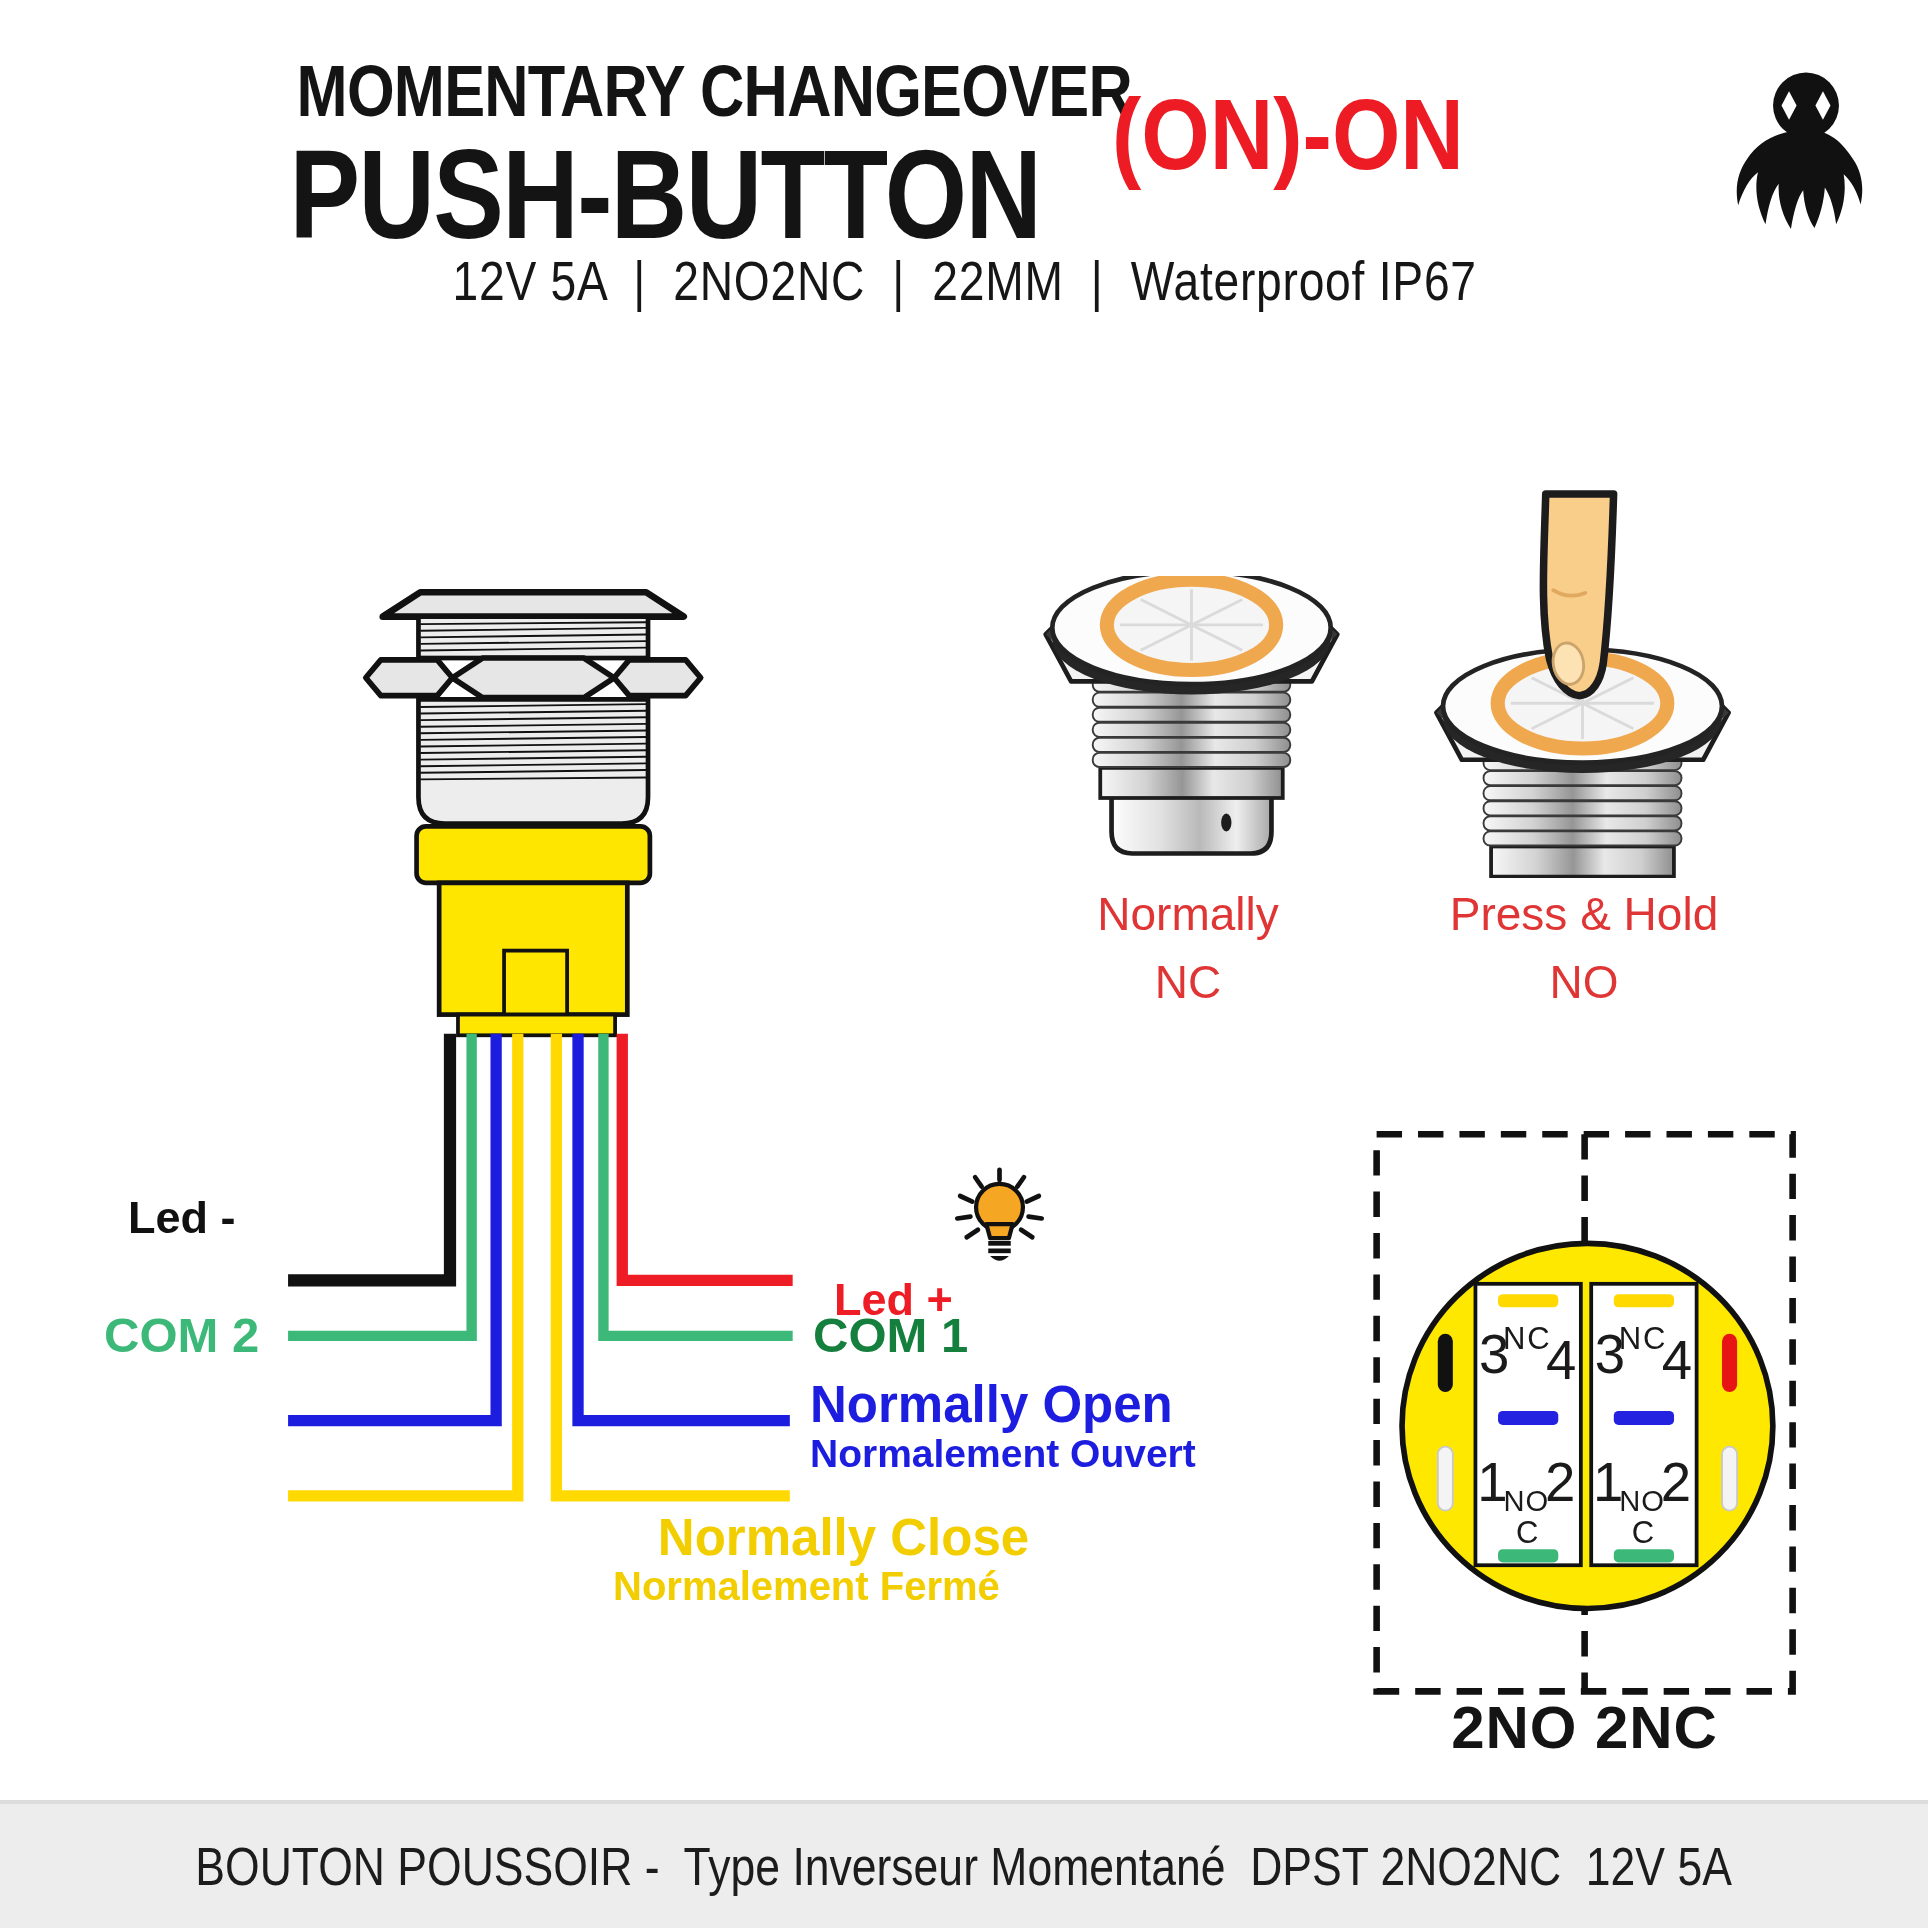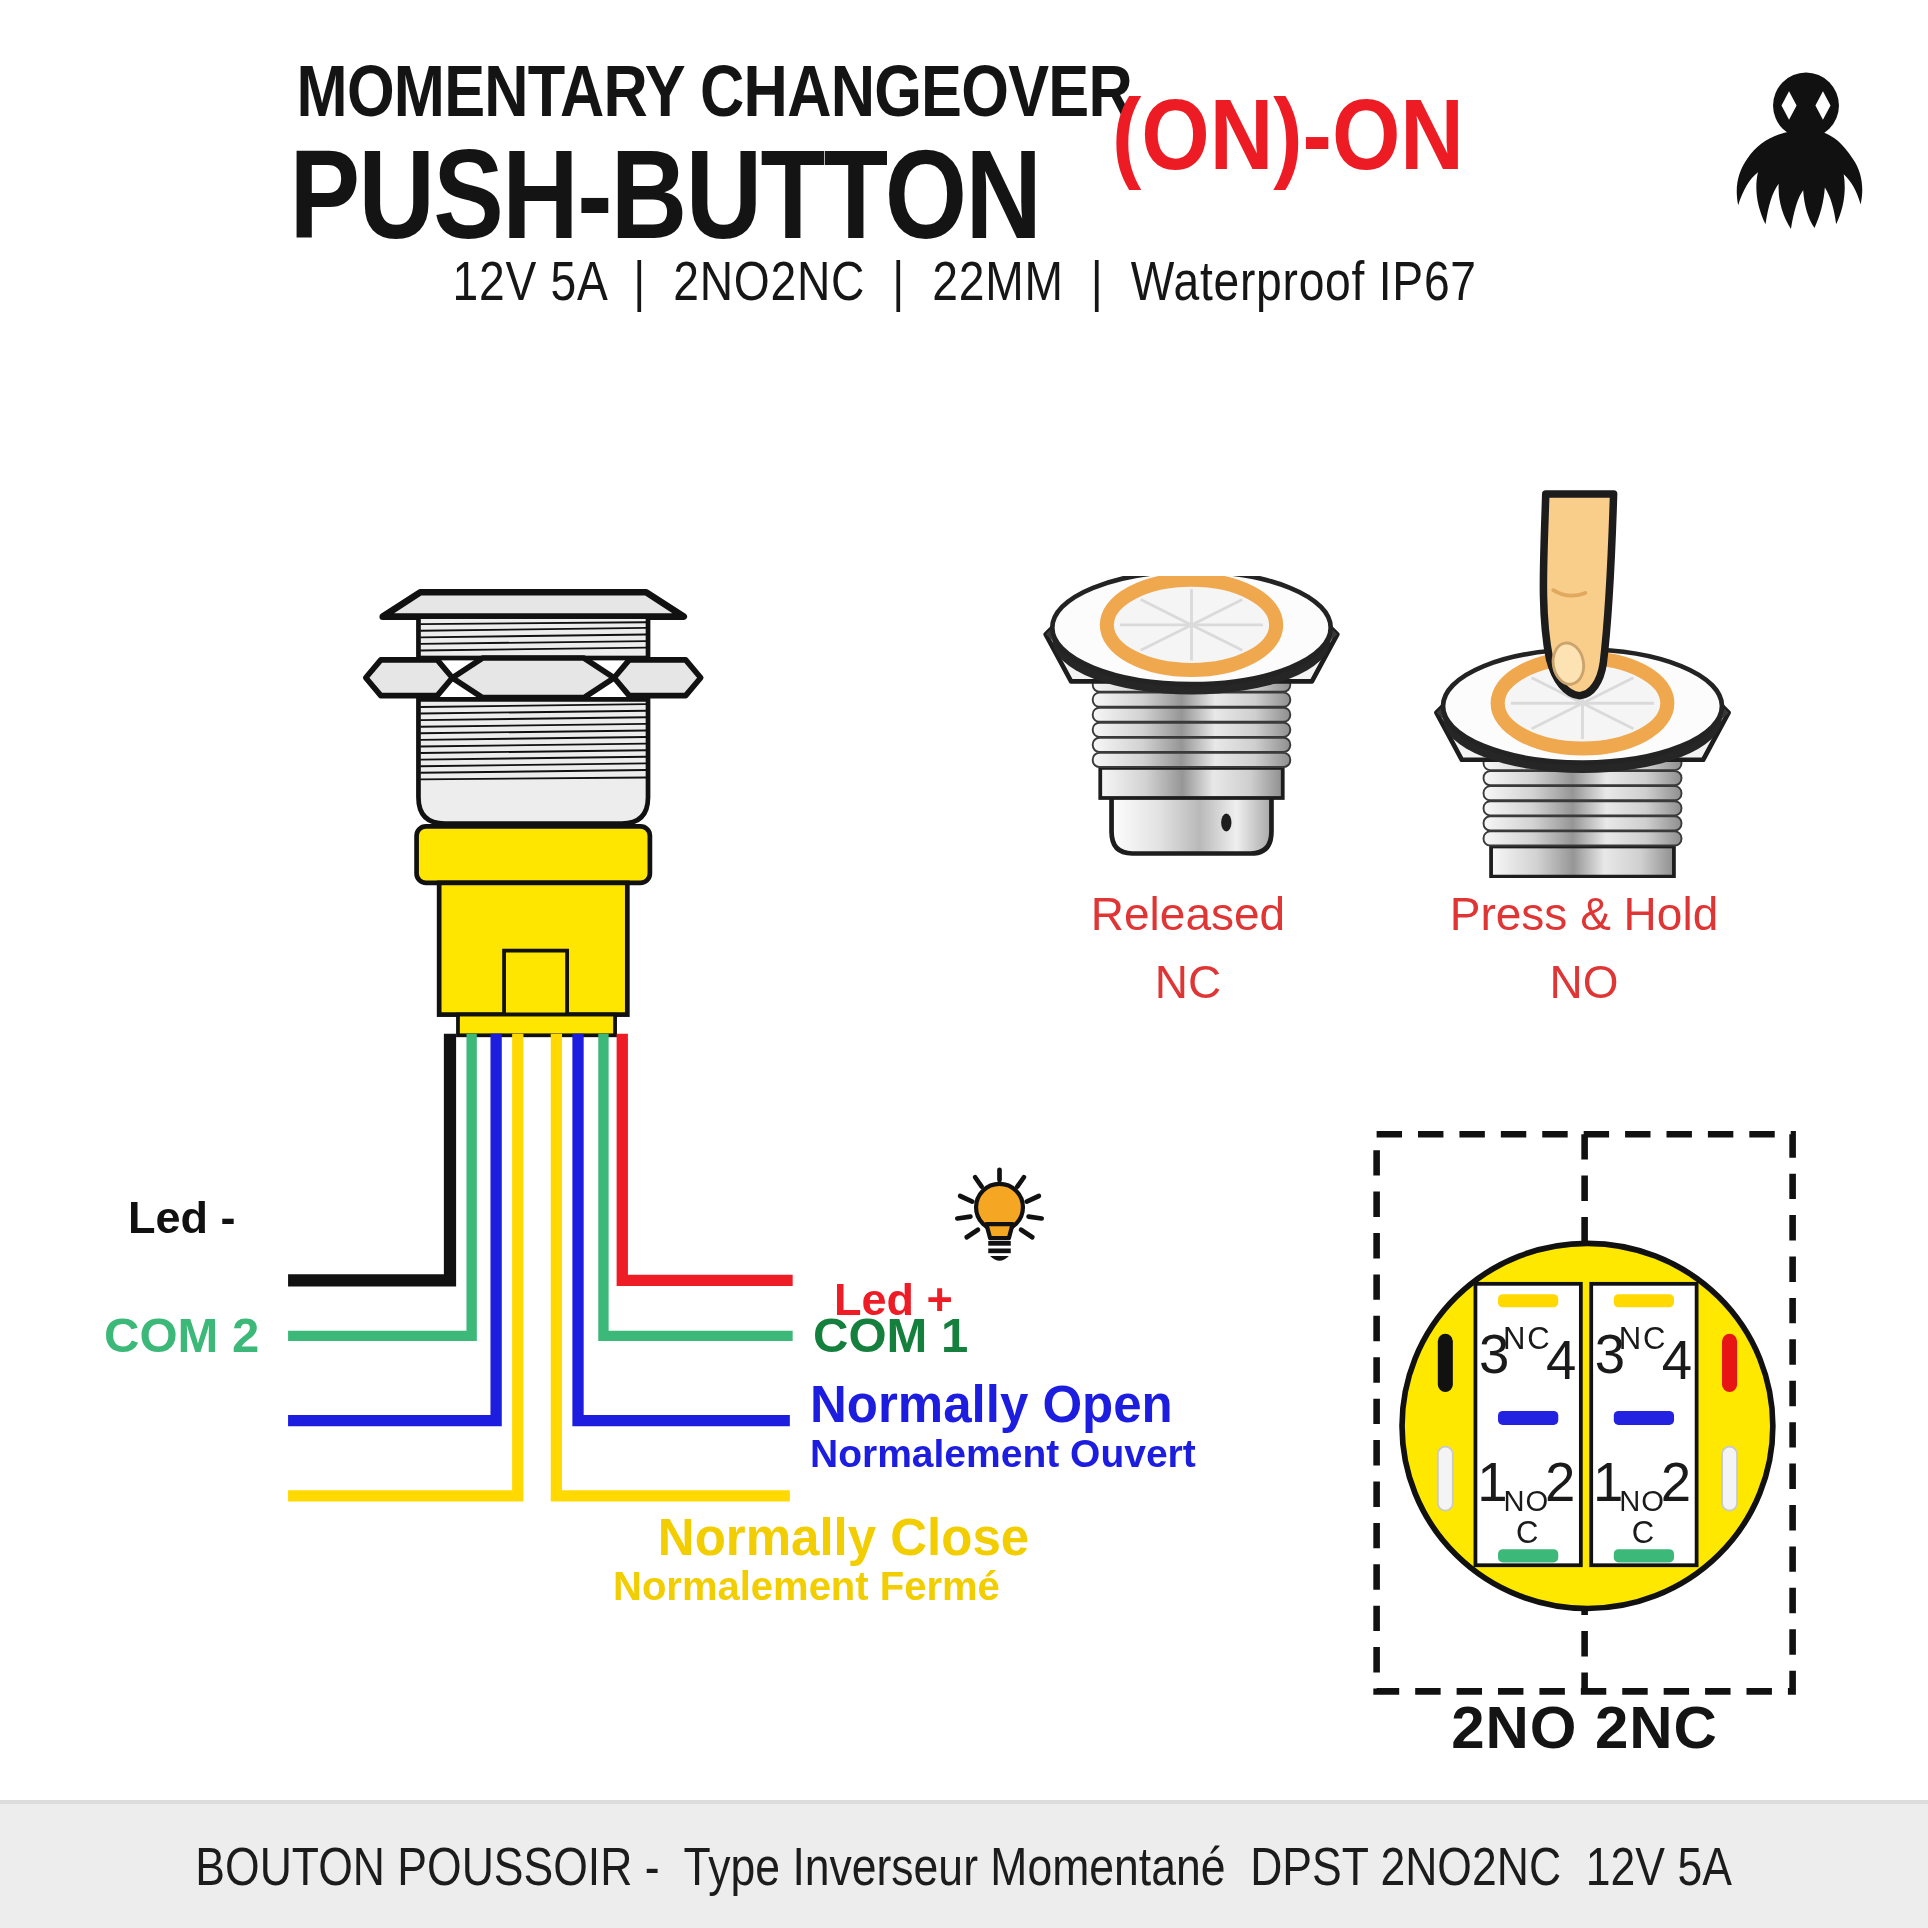--- a/index.html
+++ b/index.html
@@ -186,21 +186,21 @@
   <svg class="abs" style="left:1427px;top:421px;" width="311" height="457" viewBox="0 -165 330 320">
     <use href="#pbtn"></use>
     <g>
       <path d="M126,-170 C124,-100 120,-45 130,5 C136,28 148,43 162,44 C175,43 184,29 187,10
                C193,-40 196,-105 198,-170 Z" fill="#f9cd8a" stroke="#1c1c1c" stroke-width="8" stroke-linejoin="round"></path>
       <ellipse cx="150" cy="10" rx="16" ry="22" transform="rotate(-10 150 10)" fill="#fde3b3" stroke="#caa36d" stroke-width="3"></ellipse>
       <path d="M134,-68 q16,10 34,3" fill="none" stroke="#e0a95f" stroke-width="4" stroke-linecap="round"></path>
     </g>
   </svg>
 
-  <div class="abs ctr state-label" style="left:1047px;top:887px;width:282px;">Released</div>
+  <div class="abs ctr state-label" style="left:1047px;top:887px;width:282px;">Normally</div>
   <div class="abs ctr state-label" style="left:1047px;top:955px;width:282px;">NC</div>
   <div class="abs ctr state-label" style="left:1443px;top:887px;width:282px;">Press &amp; Hold</div>
   <div class="abs ctr state-label" style="left:1443px;top:955px;width:282px;">NO</div>
 
   <svg class="abs" style="left:1365px;top:1121px;" width="443" height="640" viewBox="0 0 470 680">
     <rect x="12" y="14" width="442" height="592" fill="none" stroke="#111" stroke-width="7" stroke-dasharray="27 17"></rect>
     <line x1="233" y1="14" x2="233" y2="606" stroke="#111" stroke-width="7" stroke-dasharray="27 17"></line>
     <ellipse cx="236" cy="324" rx="197" ry="194" fill="#ffe800" stroke="#111" stroke-width="6"></ellipse>
 
     <rect x="77" y="226" width="16" height="62" rx="8" fill="#111"></rect>

